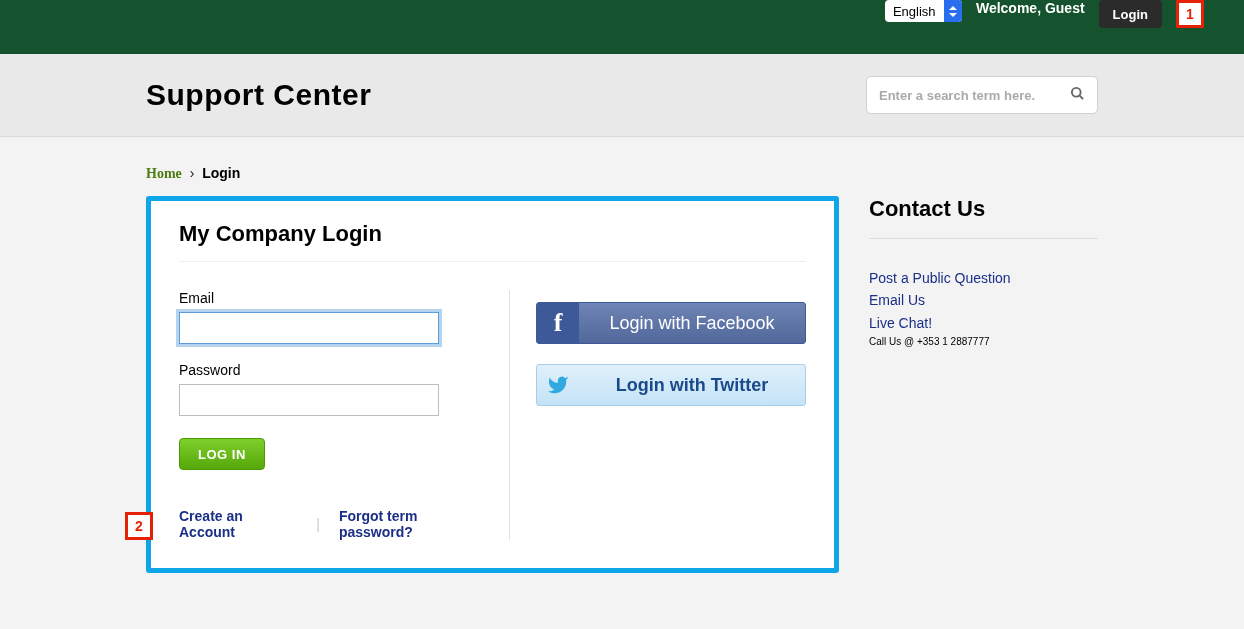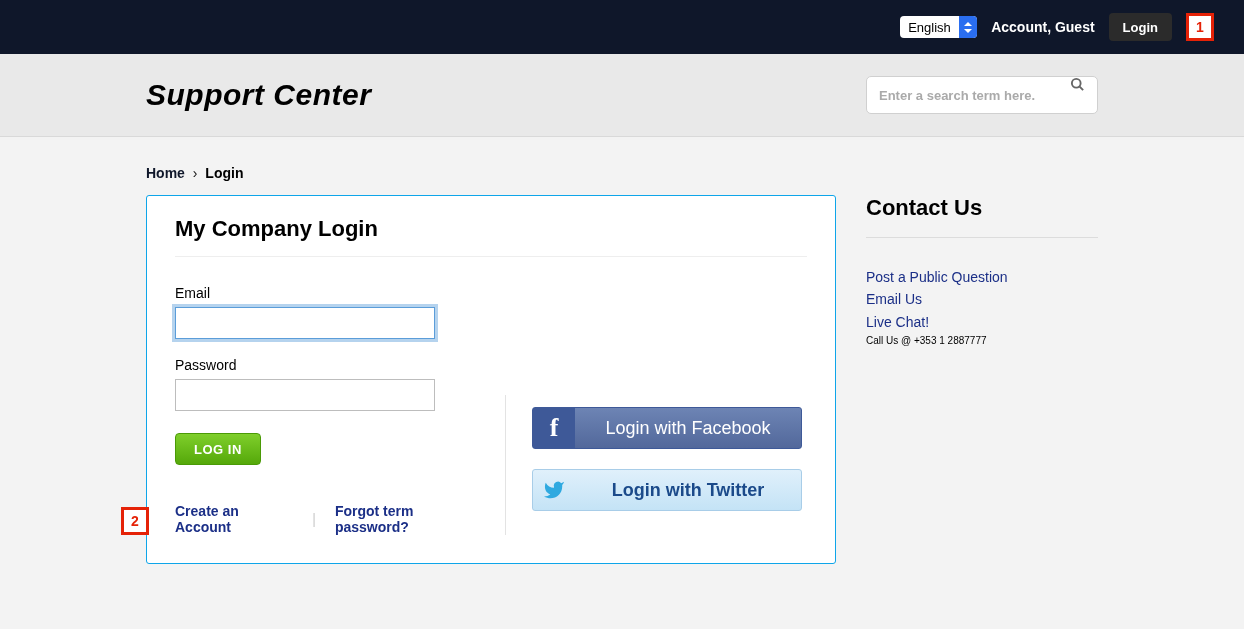--- a/index.html
+++ b/index.html
@@ -5,26 +5,26 @@
   * { box-sizing: border-box; margin: 0; padding: 0; }
   body {
     font-family: "Lucida Grande", "Segoe UI", Arial, sans-serif;
     background: #f3f3f3;
     color: #000;
     font-size: 14px;
   }
 
   
   .topbar {
-    background: #0f172a;
+    background: #14532d;
     height: 54px;
     display: flex;
-    align-items: center;
+    align-items: flex-start;
     justify-content: flex-end;
-    padding: 0 30px;
+    padding: 0 40px;
     gap: 14px;
   }
   .lang-select {
     appearance: none;
     -webkit-appearance: none;
     background: #fff;
     border: none;
     border-radius: 4px;
     height: 22px;
     padding: 0 26px 0 8px;
@@ -105,25 +105,24 @@
     margin: 0 auto;
     display: flex;
     align-items: center;
     justify-content: space-between;
     padding: 22px 0;
   }
   .site-title {
     font-size: 30px;
     font-weight: 800;
     letter-spacing: .5px;
-    font-style: italic;
   }
   .search-wrap {
     display: flex;
-    align-items: flex-start;
+    align-items: center;
     background: #fff;
     border: 1px solid #d0d0d0;
     border-radius: 5px;
     height: 38px;
     width: 232px;
     padding: 0 12px;
   }
   .search-wrap input {
     flex: 1;
     border: none;
@@ -139,51 +138,50 @@
   
   .page {
     max-width: 952px;
     margin: 0 auto;
     padding-bottom: 40px;
   }
   .crumbs {
     padding: 28px 0 14px 0;
     font-size: 14px;
   }
-  .crumbs a { color: #0f172a; font-weight: 600; text-decoration: none; }
+  .crumbs a { color: #4d7c0f; font-weight: 600; text-decoration: none; font-family: Liberation Serif, serif; }
   .crumbs .sep { margin: 0 4px; color: #111; }
   .crumbs .curr { font-weight: bold; }
 
   .cols {
     display: flex;
     gap: 30px;
     align-items: flex-start;
   }
   .card {
     background: #fff;
-    border: 1px solid #0ea5e9;
+    border: 5px solid #0ea5e9;
     border-radius: 3px;
     flex: 0 0 690px;
     padding: 20px 28px 28px 28px;
     position: relative;
   }
   .card h2 {
     font-size: 22px;
     font-weight: 800;
     margin-bottom: 14px;
   }
   .card hr {
     border: none;
     border-top: 1px solid #eee;
     margin-bottom: 28px;
   }
 
   .two-pane {
     display: flex;
-    align-items: flex-end;
   }
   .pane-left {
     flex: 0 0 330px;
     padding-right: 20px;
   }
   .pane-right {
     flex: 1;
     border-left: 1px solid #e3e3e3;
     padding-left: 26px;
     display: flex;
@@ -304,21 +302,21 @@
 </head>
 <body>
 
 <div class="topbar">
   <span class="lang-wrap">
     <select class="lang-select">
       <option>English</option>
     </select>
     <span class="arrow-down"></span>
   </span>
-  <span class="welcome">Account, Guest</span>
+  <span class="welcome">Welcome, Guest</span>
   <button class="login-btn">Login</button>
   <div class="box-annot">1</div>
 </div>
 
 <div class="banner">
   <div class="banner-inner">
     <div class="site-title">Support Center</div>
     <div class="search-wrap">
       <input type="text" placeholder="Enter a search term here." style="">
       <span class="search-icon">

